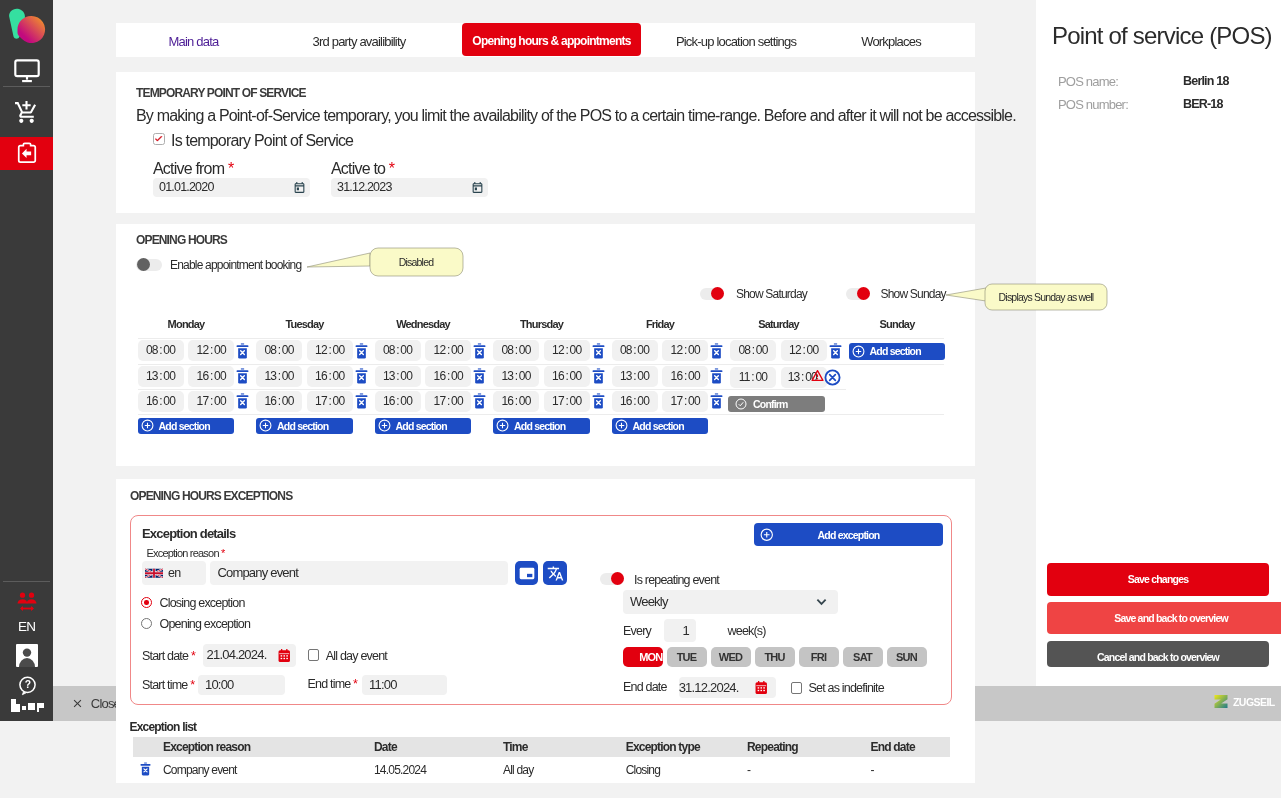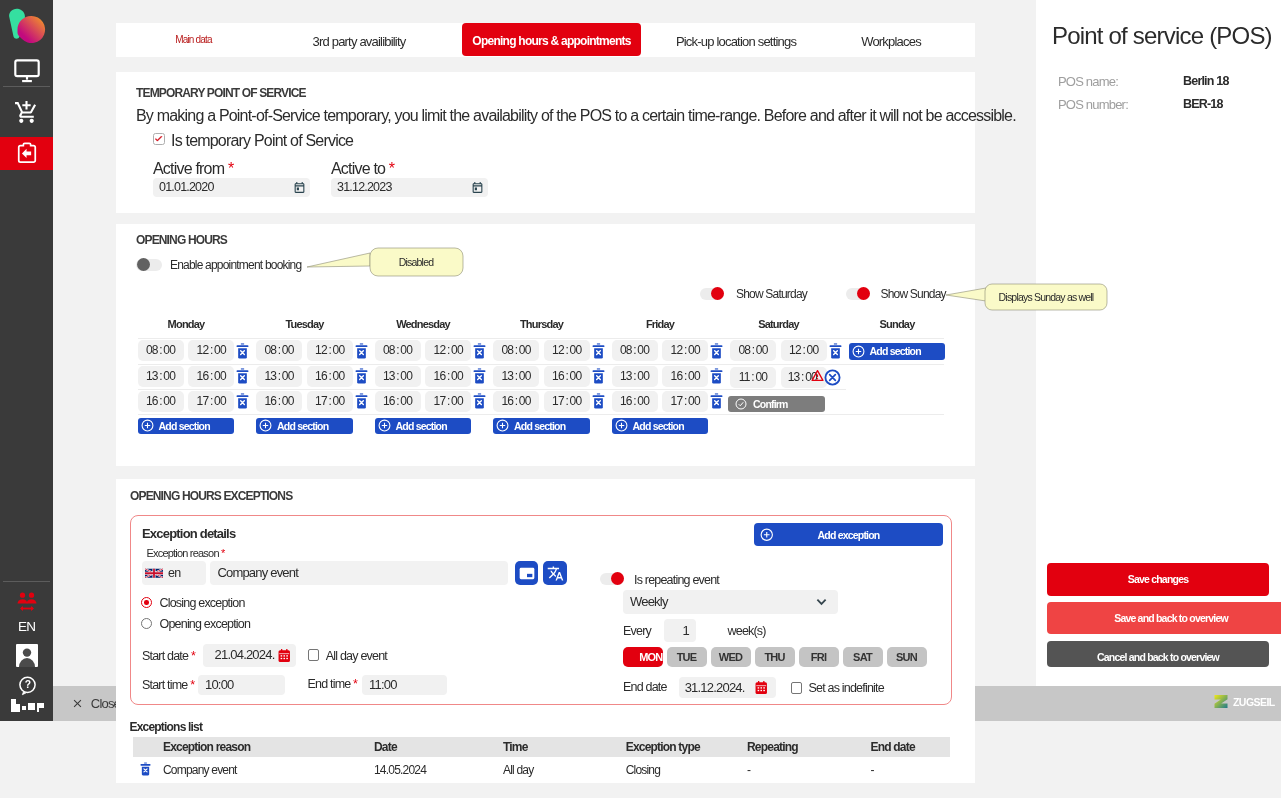--- a/index.html
+++ b/index.html
@@ -45,21 +45,21 @@
 <div class="abs" style="left:1058px; top:74px; font-size:13px; color:#9e9e9e;">POS name:</div>
 <div class="abs" style="left:1183px; top:74px; font-size:12.5px; font-weight:bold; color:#2b2b2b;">Berlin 18</div>
 <div class="abs" style="left:1058px; top:97px; font-size:13px; color:#9e9e9e;">POS number:</div>
 <div class="abs" style="left:1183px; top:97px; font-size:12.5px; font-weight:bold; color:#2b2b2b;">BER-18</div>
 <div class="abs" style="left:1047px; top:563px; width:222px; height:33px; background:#e2000f; border-radius:4px; color:#fff; font-size:10.5px; font-weight:bold; text-align:center; line-height:33px;">Save changes</div>
 <div class="abs" style="left:1047px; top:602px; width:248px; height:32px; background:#ef4444; border-radius:4px; color:#fff; font-size:10.5px; font-weight:bold; text-align:center; line-height:32px;">Save and back to overview</div>
 <div class="abs" style="left:1047px; top:641px; width:222px; height:26px; background:#545454; border-radius:4px; color:#fff; font-size:10.5px; font-weight:bold; text-align:center; line-height:33px;">Cancel and back to overview</div>
 
 <div class="card" style="left:116px; top:23px; width:859px; height:34px;"></div>
 <div class="abs" style="left:462px; top:23px; width:179px; height:33px; background:#e2000f; border-radius:4px;"></div>
-<div class="abs tabtxt" style="left:116px; top:34px; width:155px; text-align:center; font-size:10px; color:#b91c1c;">Main data</div>
+<div class="abs tabtxt" style="left:116px; top:34px; width:155px; text-align:center; font-size:13px; color:#4c1d95;">Main data</div>
 <div class="abs tabtxt" style="left:281px; top:34px; width:156px; text-align:center; font-size:13px; color:#2b2b2b;">3rd party availibility</div>
 <div class="abs tabtxt" style="left:462px; top:34px; width:179px; text-align:center; font-size:12px; color:#fff; font-weight:bold; letter-spacing:-0.75px;">Opening hours &amp; appointments</div>
 <div class="abs tabtxt" style="left:648px; top:34px; width:176px; text-align:center; font-size:13px; color:#2b2b2b;">Pick-up location settings</div>
 <div class="abs tabtxt" style="left:834px; top:34px; width:114px; text-align:center; font-size:13px; color:#2b2b2b;">Workplaces</div>
 
 <div class="card" style="left:116px; top:72px; width:859px; height:141px;"></div>
 <div class="abs sec-title" style="left:136px; top:86px;">TEMPORARY POINT OF SERVICE</div>
 <div class="abs lbl12" style="left:136px; top:107px;">By making a Point-of-Service temporary, you limit the availability of the POS to a certain time-range. Before and after it will not be accessible.</div>
 <div class="abs" style="left:153px; top:133px; width:11.5px; height:11.5px; border:1.3px solid #aeaeae; border-radius:2.5px; background:#fff;">
   <svg width="9" height="9" viewBox="0 0 24 24" style="position:absolute; left:0px; top:0px;">
@@ -328,58 +328,58 @@
 <div class="abs" style="left:664px; top:619px; width:32px; height:23px; background:#f1f1f1; border-radius:4px; font-size:13px; color:#2b2b2b; line-height:23px; text-align:right; padding-right:7px;">1</div>
 <div class="lbl13 abs" style="left:703.5px; top:624px;margin-left:24px;">week(s)</div>
 <div class="pill" style="left:622.5px; top:647px; background:#e2000f; color:#fff;text-align:right;">MON</div>
 <div class="pill" style="left:666.5px; top:647px;">TUE</div>
 <div class="pill" style="left:710.5px; top:647px;">WED</div>
 <div class="pill" style="left:754.5px; top:647px;">THU</div>
 <div class="pill" style="left:798.5px; top:647px;">FRI</div>
 <div class="pill" style="left:842.5px; top:647px;">SAT</div>
 <div class="pill" style="left:886.5px; top:647px;">SUN</div>
 <div class="abs lbl13" style="left:623px; top:680px;">End date</div>
-<div class="abs" style="left:678.7px; top:676.8px; width:97px; height:21px; background:#f1f1f1; border-radius:4px; font-size:13px; color:#2b2b2b; line-height:21px; padding-left:6px;">31.12.2024.</div>
+<div class="abs" style="left:678.7px; top:676.8px; width:97px; height:21px; background:#f1f1f1; border-radius:4px; font-size:13px; color:#2b2b2b; line-height:21px; ">31.12.2024.</div>
 <svg class="abs" style="left:755px; top:680.5px;" width="12.5" height="13.5" viewBox="0 0 24 26">
       <rect x="1" y="2.5" width="22" height="22.5" rx="3" fill="#e2000f"></rect>
       <path d="M7 1v4M17 1v4" stroke="#e2000f" stroke-width="2.6" stroke-linecap="round"></path>
       <path d="M2.5 9h19" stroke="#fff" stroke-width="1.4"></path>
       <g fill="#fff">
         <rect x="5" y="12" width="3" height="2.6"></rect>
         <rect x="10.5" y="12" width="3" height="2.6"></rect>
         <rect x="16" y="12" width="3" height="2.6"></rect>
         <rect x="5" y="17" width="3" height="2.6"></rect>
         <rect x="10.5" y="17" width="3" height="2.6"></rect>
         <rect x="16" y="17" width="3" height="2.6"></rect>
       </g>
     </svg>
 <div class="abs" style="left:790.6px; top:682px; width:11.5px; height:11.5px; border:1.4px solid #757575; border-radius:2px; background:#fff;"></div>
 <div class="abs lbl13" style="left:808.5px; top:681px;">Set as indefinite</div>
 <div class="abs lbl13" style="left:142px; top:648.5px;">Start date <span class="red-ast">*</span></div>
-<div class="abs" style="left:202.6px; top:644px; width:93.5px; height:22.5px; background:#f1f1f1; border-radius:4px; font-size:13px; color:#2b2b2b; line-height:22.5px; padding-left:12px;">21.04.2024.</div>
+<div class="abs" style="left:202.6px; top:644px; width:93.5px; height:22.5px; background:#f1f1f1; border-radius:4px; font-size:13px; color:#2b2b2b; line-height:22.5px; padding-left:4px;">21.04.2024.</div>
 <svg class="abs" style="left:277.5px; top:648.5px;" width="12.5" height="13.5" viewBox="0 0 24 26">
       <rect x="1" y="2.5" width="22" height="22.5" rx="3" fill="#e2000f"></rect>
       <path d="M7 1v4M17 1v4" stroke="#e2000f" stroke-width="2.6" stroke-linecap="round"></path>
       <path d="M2.5 9h19" stroke="#fff" stroke-width="1.4"></path>
       <g fill="#fff">
         <rect x="5" y="12" width="3" height="2.6"></rect>
         <rect x="10.5" y="12" width="3" height="2.6"></rect>
         <rect x="16" y="12" width="3" height="2.6"></rect>
         <rect x="5" y="17" width="3" height="2.6"></rect>
         <rect x="10.5" y="17" width="3" height="2.6"></rect>
         <rect x="16" y="17" width="3" height="2.6"></rect>
       </g>
     </svg>
 <div class="abs" style="left:307.5px; top:649px; width:11.5px; height:11.5px; border:1.4px solid #757575; border-radius:2px; background:#fff;"></div>
 <div class="abs lbl13" style="left:325.8px; top:648.5px;">All day event</div>
 <div class="abs lbl13" style="left:142px; top:678px;">Start time <span class="red-ast">*</span></div>
 <div class="abs" style="left:198px; top:674.5px; width:87px; height:20px; background:#f1f1f1; border-radius:4px; font-size:13px; color:#2b2b2b; line-height:20px; padding-left:7px;">10:00</div>
 <div class="abs lbl13" style="left:307.5px; top:677px;">End time <span class="red-ast">*</span></div>
 <div class="abs" style="left:362px; top:674.5px; width:85px; height:20px; background:#f1f1f1; border-radius:4px; font-size:13px; color:#2b2b2b; line-height:20px; padding-left:7px;">11:00</div>
-<div class="abs" style="left:129.5px; top:719.5px; font-size:12px; font-weight:bold; color:#2b2b2b;">Exceptions list</div>
+<div class="abs" style="left:129.5px; top:719.5px; font-size:12px; font-weight:bold; color:#2b2b2b;">Exception list</div>
 <div class="abs" style="left:133px; top:737px; width:817px; height:20px; background:#e4e4e4;"></div>
 <div class="abs" style="left:163px; top:740px; font-size:12px; font-weight:bold; color:#2b2b2b;">Exception reason</div>
 <div class="abs" style="left:374px; top:740px; font-size:12px; font-weight:bold; color:#2b2b2b;">Date</div>
 <div class="abs" style="left:503px; top:740px; font-size:12px; font-weight:bold; color:#2b2b2b;">Time</div>
 <div class="abs" style="left:625.7px; top:740px; font-size:12px; font-weight:bold; color:#2b2b2b;">Exception type</div>
 <div class="abs" style="left:747px; top:740px; font-size:12px; font-weight:bold; color:#2b2b2b;">Repeating</div>
 <div class="abs" style="left:870.5px; top:740px; font-size:12px; font-weight:bold; color:#2b2b2b;">End date</div>
 <svg class="abs" style="left:140px; top:762px;" width="11" height="14" viewBox="0 0 24 28">
       <path d="M9 0h6v2H9z" fill="#1d4cc4"></path>
       <rect x="1" y="3.2" width="22" height="3.6" rx="1.6" fill="#1d4cc4"></rect>

